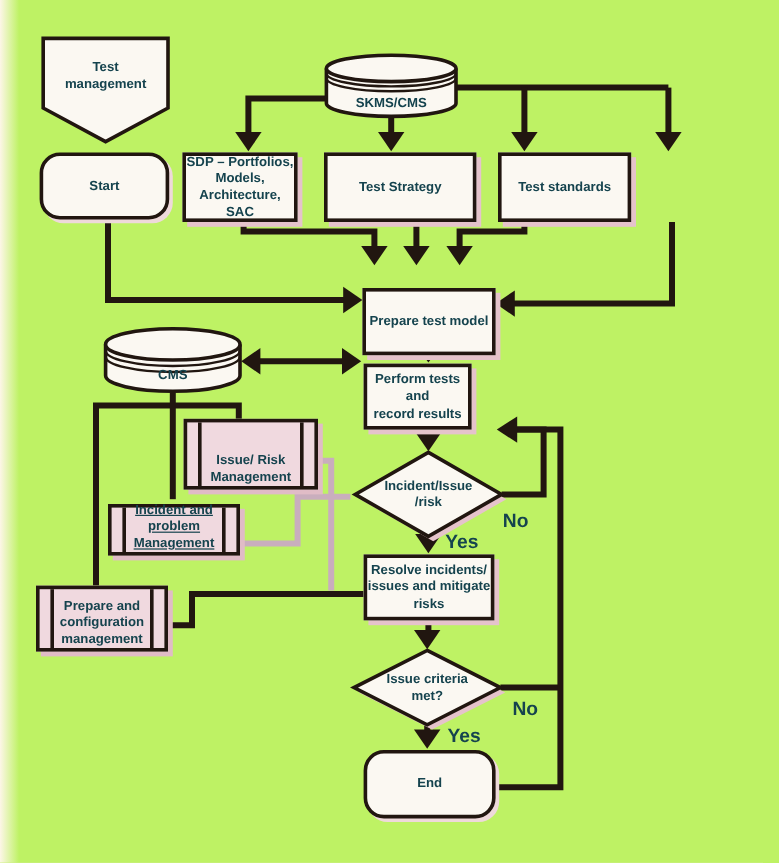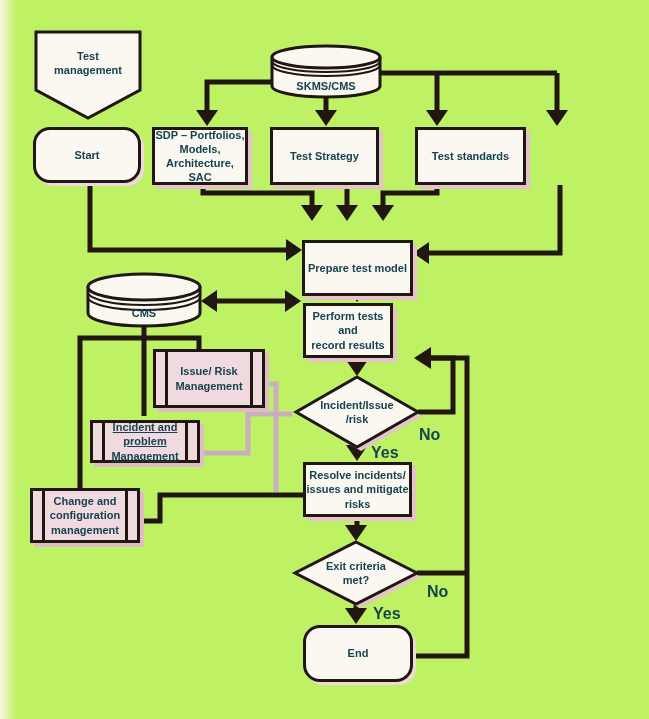--- a/index.html
+++ b/index.html
@@ -34,20 +34,21 @@
   .round{
     background:#fbf8f2;
     border:3px solid #211610;
     border-radius:17px;
     box-shadow:3px 3px 0 #eed9da;
   }
   .predef{
     background:#f0d9df;
     border:3px solid #211610;
     box-shadow:4px 4px 0 #e0bcc6;
+    align-items:flex-end;
   }
   .predef .bar{
     position:absolute;top:0;bottom:0;width:3px;background:#211610;
   }
   .predef .bar.l{left:9px;}
   .predef .bar.r{right:9px;}
   .float-label{
     position:absolute;
     color:#15434e;font-size:16px;font-weight:600;
     white-space:pre-line;text-align:center;
@@ -142,21 +143,21 @@
   <div class="node round" style="left:33px;top:127px;width:108px;height:56px;">Start</div>
 
   <div class="node round" style="left:303px;top:625px;width:110px;height:57px;">End</div>
 
   <div class="node" style="left:276px;top:78px;width:100px;height:16px;">SKMS/CMS</div>
   <div class="node" style="left:94px;top:305px;width:100px;height:16px;">CMS</div>
 
   <div class="node rect" style="left:152px;top:127px;width:96px;height:58px;">SDP – Portfolios,
 Models,
 Architecture, SAC</div>
-  <div class="node rect" style="left:270px;top:127px;width:109px;height:58px;">Test Strategy</div>
+  <div class="node rect" style="left:270px;top:127px;width:127px;height:58px;">Test Strategy</div>
   <div class="node rect" style="left:387px;top:127px;width:111px;height:58px;margin-left:28px;">Test standards</div>
 
   <div class="node rect" style="left:302px;top:222px;width:111px;height:56px;margin-top:18px;">Prepare test model</div>
   <div class="node rect" style="left:303px;top:303px;width:90px;height:55px;">Perform tests and
 record results</div>
   <div class="node rect" style="left:303px;top:462px;width:109px;height:55px;">Resolve incidents/
 issues and mitigate
 risks</div>
 
   <div class="node predef" style="left:153px;top:349px;width:112px;height:59px;">
@@ -168,28 +169,28 @@
   <div class="node predef" style="left:90px;top:420px;width:110px;height:43px;text-decoration:underline;">
     <span class="bar l"></span>
     <span class="bar r"></span>
     <span>Incident and
 problem
 Management</span>
   </div>
   <div class="node predef" style="left:30px;top:488px;width:110px;height:55px;">
     <span class="bar l"></span>
     <span class="bar r"></span>
-    <span>Change and
+    <span>Prepare and
 configuration
 management</span>
   </div>
 
   <div class="node" style="left:307px;top:396px;width:100px;height:32px;">Incident/Issue
 /risk</div>
-  <div class="node" style="left:306px;top:557px;width:100px;height:32px;">Exit criteria
+  <div class="node" style="left:306px;top:557px;width:100px;height:32px;">Issue criteria
 met?</div>
 
   <div class="float-label" style="left:371px;top:444px;">Yes</div>
   <div class="float-label" style="left:419px;top:426px;">No</div>
   <div class="float-label" style="left:373px;top:605px;">Yes</div>
   <div class="float-label" style="left:427px;top:583px;">No</div>
 
   <div class="edge-light"></div>
 </div>
 

